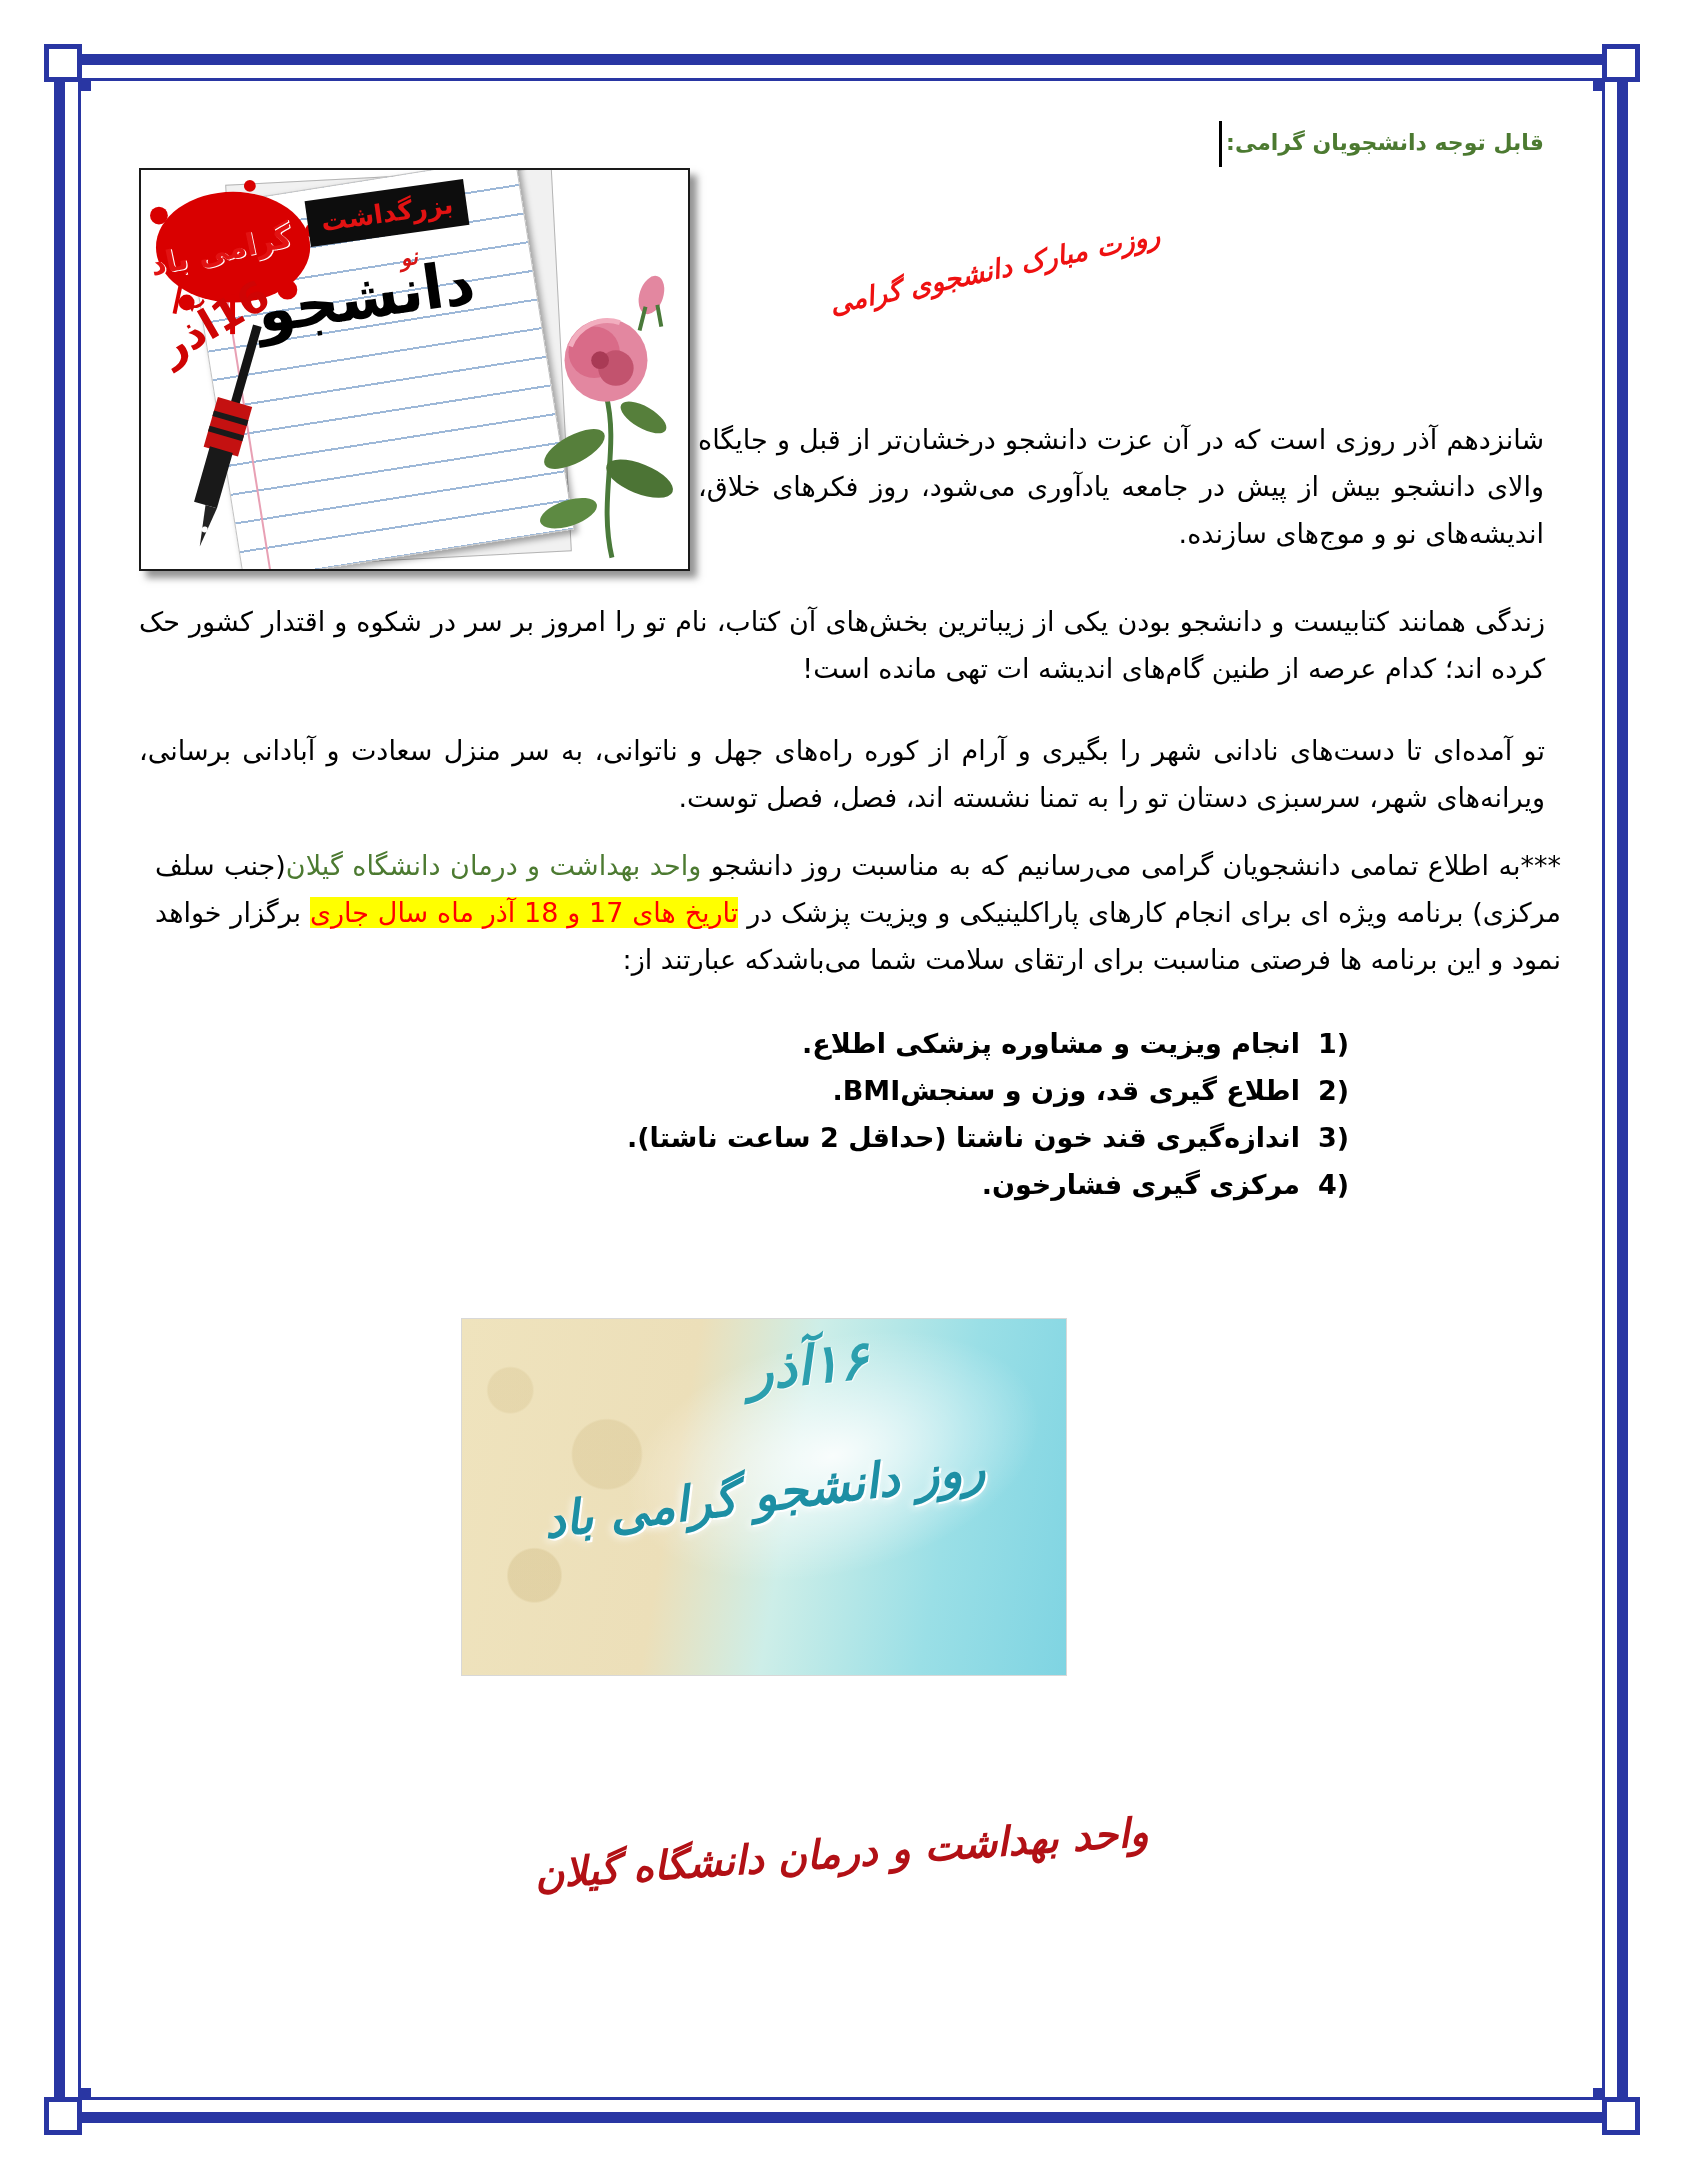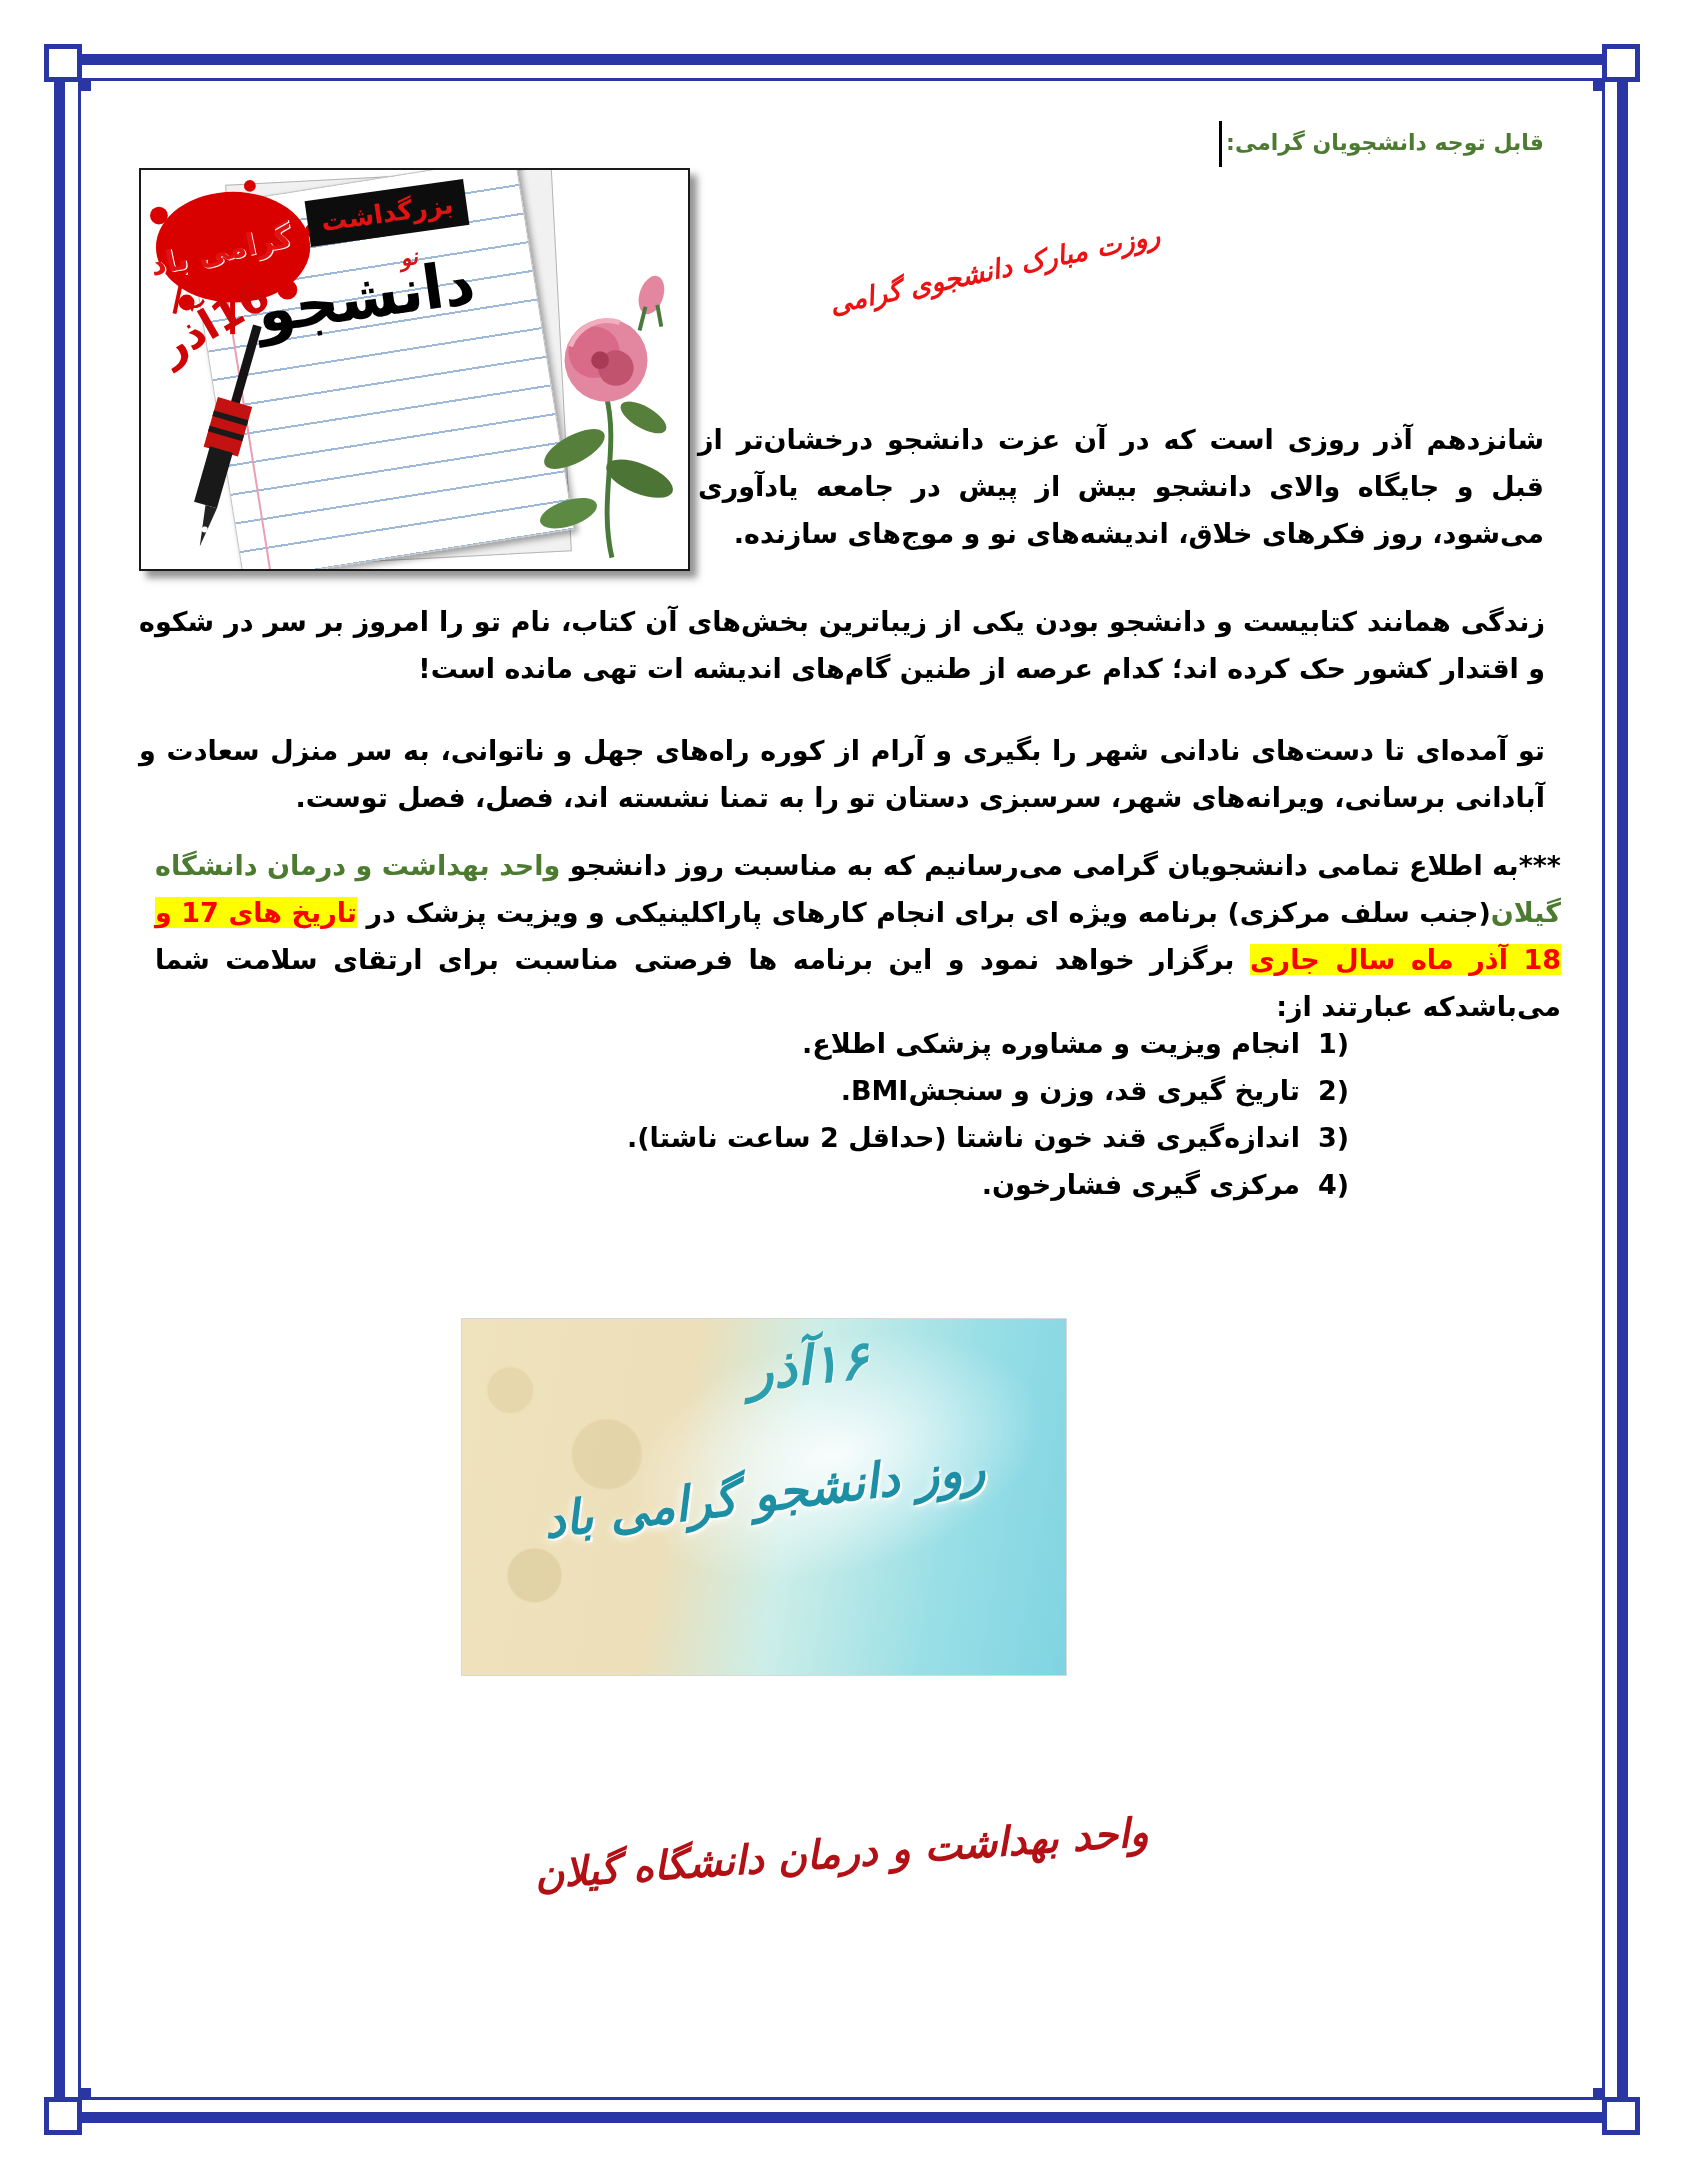--- a/index.html
+++ b/index.html
@@ -93,21 +93,21 @@
   .greeting {
     position:absolute; left:830px; top:289px; color:var(--red);
     font-size:27px; font-weight:bold; font-style:italic; direction:rtl;
     white-space:nowrap; transform:rotate(-12deg); transform-origin:left center;
     letter-spacing:1px;
   }
 
   
   .para {
     position:absolute; direction:rtl; text-align:justify; color:#000;
-    font-weight:bold; font-size:27px; line-height:47px;
+    font-weight:normal; font-size:27px; line-height:47px;
   }
   .p1 { left:698px; top:416px; width:846px;  }
   .p2 { left:139px; top:598px; width:1406px; }
   .p3 { left:139px; top:727px; width:1406px; }
   .p4 { left:155px; top:842px; width:1406px; }
   .green-inline { color:var(--green); }
   .highlight-inline { background:var(--yellow); color:var(--hl-red); }
 
   
   .services {
@@ -235,21 +235,21 @@
   <div class="para p3">تو آمده‌ای تا دست‌های نادانی شهر را بگیری و آرام از کوره راه‌های جهل و ناتوانی، به سر منزل سعادت و آبادانی برسانی، ویرانه‌های شهر، سرسبزی دستان تو را به تمنا نشسته اند، فصل، فصل توست.</div>
   <div class="para p4"><span>***به اطلاع تمامی دانشجویان گرامی می‌رسانیم که به مناسبت روز دانشجو </span><span class="green-inline">واحد بهداشت و درمان دانشگاه گیلان</span><span>(جنب سلف مرکزی) برنامه ویژه ای برای انجام کارهای پاراکلینیکی و ویزیت پزشک در </span><span class="highlight-inline">تاریخ های 17 و 18 آذر ماه سال جاری</span><span> برگزار خواهد نمود و این برنامه ها فرصتی مناسبت برای ارتقای سلامت شما می‌باشدکه عبارتند از:</span></div>
 
   <div class="services">
     <div class="li">
       <span class="num">1)</span>
       <span>انجام ویزیت و مشاوره پزشکی اطلاع.</span>
     </div>
     <div class="li">
       <span class="num">2)</span>
-      <span>تاریخ گیری قد، وزن و سنجشBMI.</span>
+      <span>اطلاع گیری قد، وزن و سنجشBMI.</span>
     </div>
     <div class="li">
       <span class="num">3)</span>
       <span>اندازه‌گیری قند خون ناشتا (حداقل 2 ساعت ناشتا).</span>
     </div>
     <div class="li">
       <span class="num">4)</span>
       <span>مرکزی گیری فشارخون.</span>
     </div>
   </div>

